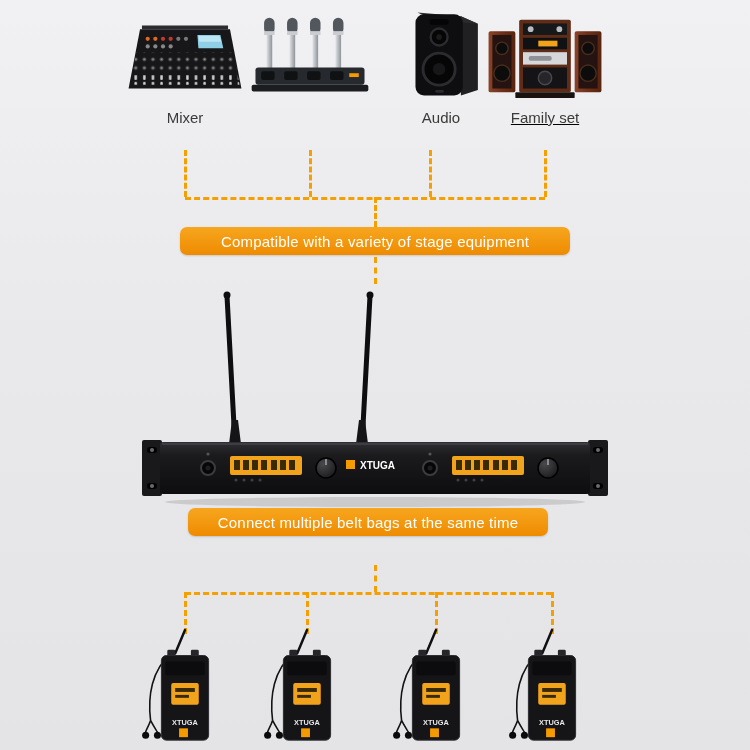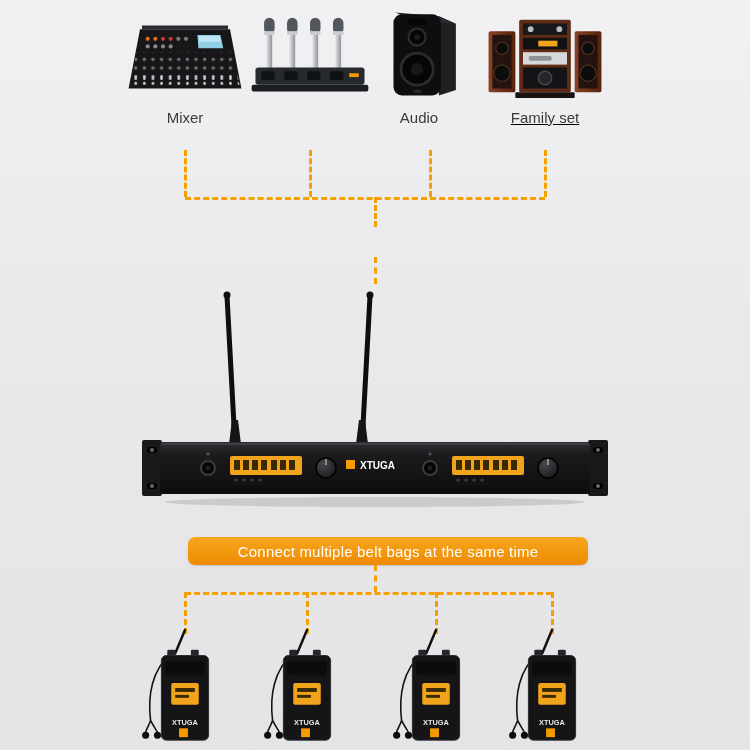--- a/index.html
+++ b/index.html
@@ -99,21 +99,21 @@
           <rect x="38" y="62" width="14" height="9" rx="2" fill="#101113"></rect>
           <rect x="62" y="62" width="14" height="9" rx="2" fill="#101113"></rect>
           <rect x="86" y="62" width="14" height="9" rx="2" fill="#101113"></rect>
           <rect x="106" y="64" width="10" height="4" fill="#f59b00"></rect>
           <rect x="4" y="76" width="122" height="7" rx="2" fill="#1b1d20"></rect>
         </g>
       </svg>
     </div>
   </div>
 
-  <div class="eq-item" style="left:354px;">
+  <div class="eq-item" style="left:376px;">
     <div class="eq-icon">
       <svg width="104" height="92" viewBox="0 0 110 96">
         <polygon points="76,8 94,16 94,86 76,92" fill="#202023"></polygon>
         <polygon points="30,4 76,8 94,16 48,12" fill="#2b2b2f"></polygon>
         <rect x="28" y="6" width="50" height="86" rx="9" fill="#0e0e10"></rect>
         <rect x="43" y="11" width="20" height="6" rx="3" fill="#050506"></rect>
         <circle cx="53" cy="30" r="9" fill="#060607" stroke="#2c2c30" stroke-width="2.5"></circle>
         <circle cx="53" cy="30" r="3" fill="#1c1c1f"></circle>
         <circle cx="53" cy="64" r="17" fill="#060607" stroke="#2c2c30" stroke-width="3"></circle>
         <circle cx="53" cy="64" r="6.5" fill="#17171a"></circle>
@@ -160,20 +160,23 @@
     <div class="eq-label">Family set</div>
   </div>
 
   <div class="vdash" style="left:183.5px;top:150px;height:47px;"></div>
   <div class="vdash" style="left:308.5px;top:150px;height:47px;"></div>
   <div class="vdash" style="left:428.5px;top:150px;height:47px;"></div>
   <div class="vdash" style="left:543.5px;top:150px;height:47px;"></div>
   <div class="hdash" style="left:185px;top:197px;width:360px;"></div>
   <div class="vdash" style="left:373.5px;top:197px;height:30px;"></div>
 
+  <div class="banner" style="left:180px;top:227px;width:390px;">
+    <span>Compatible with a variety of stage equipment</span>
+  </div>
 
   <div class="vdash" style="left:373.5px;top:257px;height:27px;"></div>
 
   <svg class="abs" style="left:140px;top:284px;" width="470" height="228" viewBox="0 0 470 228">
     <defs>
       <linearGradient id="rackbody" x1="0" y1="0" x2="0" y2="1">
         <stop offset="0" stop-color="#303034"></stop>
           <stop offset="0.25" stop-color="#1b1b1e"></stop>
           <stop offset="1" stop-color="#0d0d0f"></stop>
       </linearGradient>
@@ -252,21 +255,21 @@
       <circle cx="318" cy="196" r="1.6" fill="#3f3f44"></circle>
         <circle cx="326" cy="196" r="1.6" fill="#3f3f44"></circle>
       <circle cx="334" cy="196" r="1.6" fill="#3f3f44"></circle>
         <circle cx="342" cy="196" r="1.6" fill="#3f3f44"></circle>
       <circle cx="408" cy="184" r="10" fill="url(#knob)" stroke="#000" stroke-width="1.5"></circle>
       <rect x="407" y="175" width="2" height="6" fill="#8a8a90"></rect>
     </g>
     <ellipse cx="235" cy="218" rx="210" ry="5" fill="rgba(0,0,0,0.12)"></ellipse>
   </svg>
 
-  <div class="banner" style="left:188px;top:537px;width:400px;">
+  <div class="banner" style="left:188px;top:508px;width:360px;">
     <span>Connect multiple belt bags at the same time</span>
   </div>
 
   <div class="vdash" style="left:373.5px;top:565px;height:27px;"></div>
   <div class="hdash" style="left:185px;top:592px;width:367px;"></div>
   <div class="vdash" style="left:183.5px;top:592px;height:42px;"></div>
   <div class="vdash" style="left:305.5px;top:592px;height:42px;"></div>
   <div class="vdash" style="left:434.5px;top:592px;height:42px;"></div>
   <div class="vdash" style="left:550.5px;top:592px;height:42px;"></div>
 

